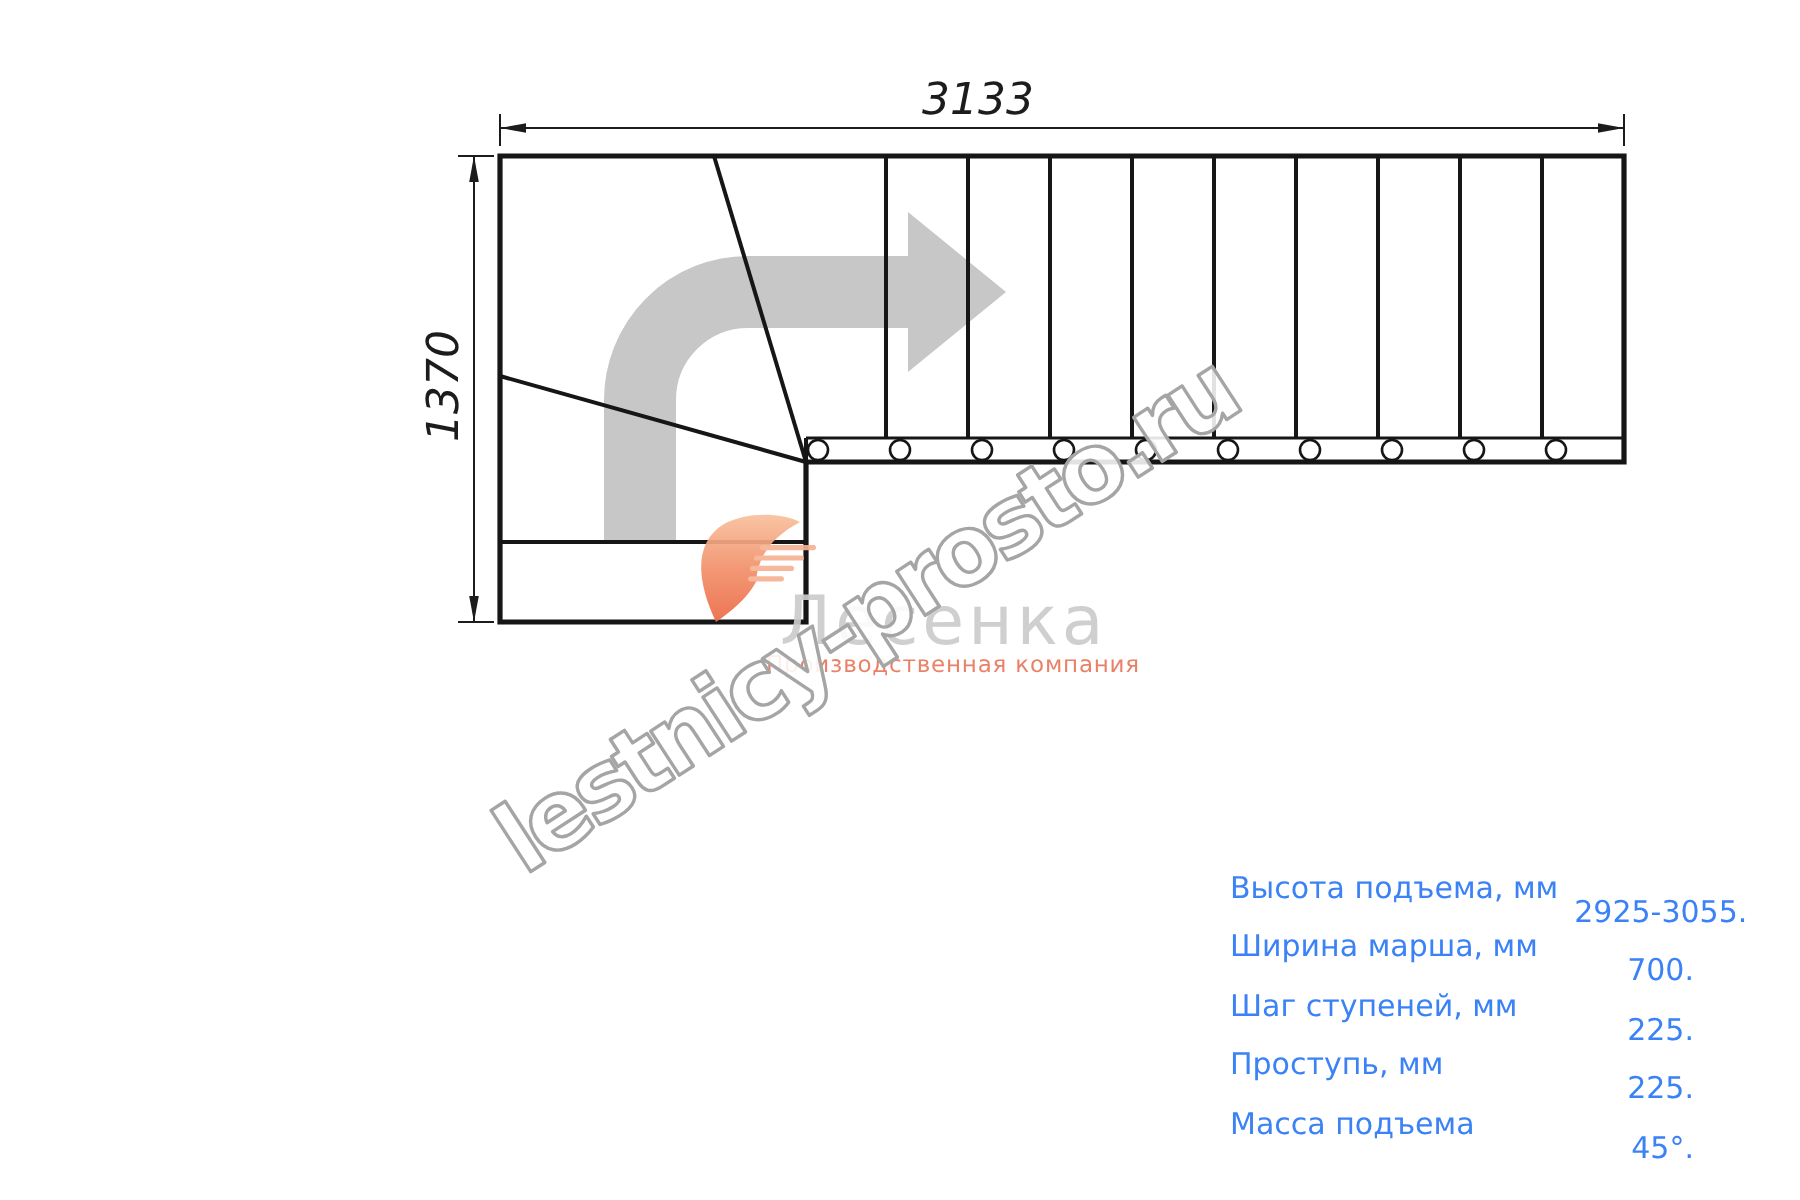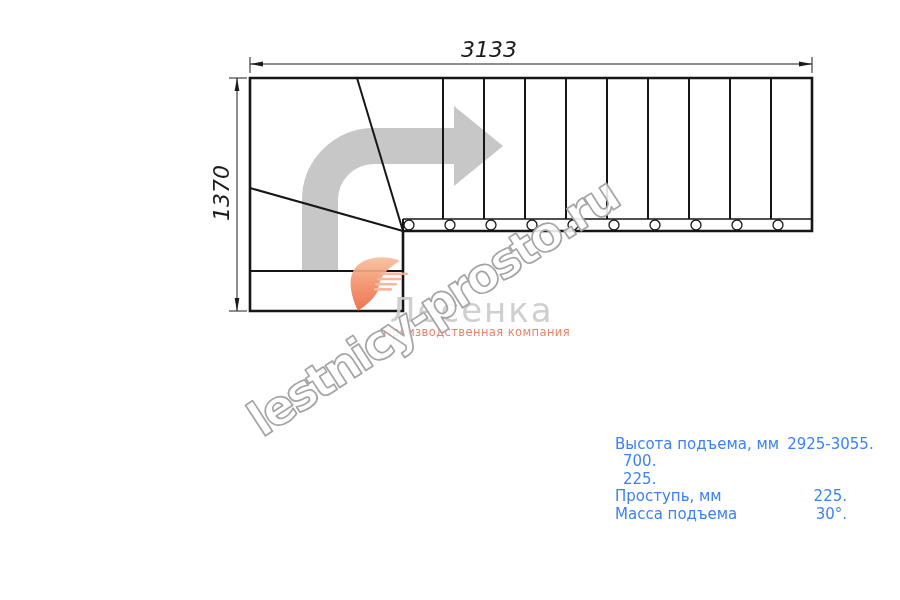--- a/index.html
+++ b/index.html
@@ -11,21 +11,21 @@
   .wm-text{font-family:"DejaVu Sans","Liberation Sans",sans-serif;
            font-weight:bold;font-size:48px;}
   .logo-name{font-family:"DejaVu Sans","Liberation Sans",sans-serif;
              font-size:34px;fill:#cbcbcb;letter-spacing:2px;}
   .logo-sub{font-family:"DejaVu Sans","Liberation Sans",sans-serif;
             font-size:11.5px;fill:#e8775a;letter-spacing:.4px;}
   #specs{position:absolute;left:615px;top:436px;width:232px;
          font-size:15px;color:#3b82f6;line-height:17.4px;}
   .spec-row{display:flex;justify-content:space-between;white-space:nowrap;}
   .spec-label{text-align:left;}
-  .spec-value{text-align:right;margin-left:8px;}
+  .spec-value{text-align:right;margin-left:8px;margin-top:12px;}
 </style>
 </head>
 <body>
 
 <div id="stage">
 
   <svg id="plan-svg" width="900" height="600" viewBox="0 0 900 600">
 
     <defs>
       <linearGradient id="swooshGrad" x1="0" y1="0" x2="0" y2="1">
@@ -111,28 +111,30 @@
 
     <text class="wm-text" x="262" y="438" transform="rotate(-33 262 438)" letter-spacing="-3" fill="#ffffff" fill-opacity="0.88" stroke="#a5a5a5" stroke-width="1.7" stroke-linejoin="round">lestnicy-prosto.ru</text>
   </svg>
 
   <div id="specs">
     <div class="spec-row">
       <span class="spec-label">Высота подъема, мм</span>
       <span class="spec-value">2925-3055.</span>
     </div>
     <div class="spec-row">
+      <span class="spec-label">Ширина марша, мм</span>
       <span class="spec-value">700.</span>
     </div>
     <div class="spec-row">
+      <span class="spec-label">Шаг ступеней, мм</span>
       <span class="spec-value">225.</span>
     </div>
     <div class="spec-row">
       <span class="spec-label">Проступь, мм</span>
       <span class="spec-value">225.</span>
     </div>
     <div class="spec-row">
       <span class="spec-label">Масса подъема</span>
-      <span class="spec-value">30°.</span>
+      <span class="spec-value">45°.</span>
     </div>
   </div>
 
 </div>
 
 </body></html>

